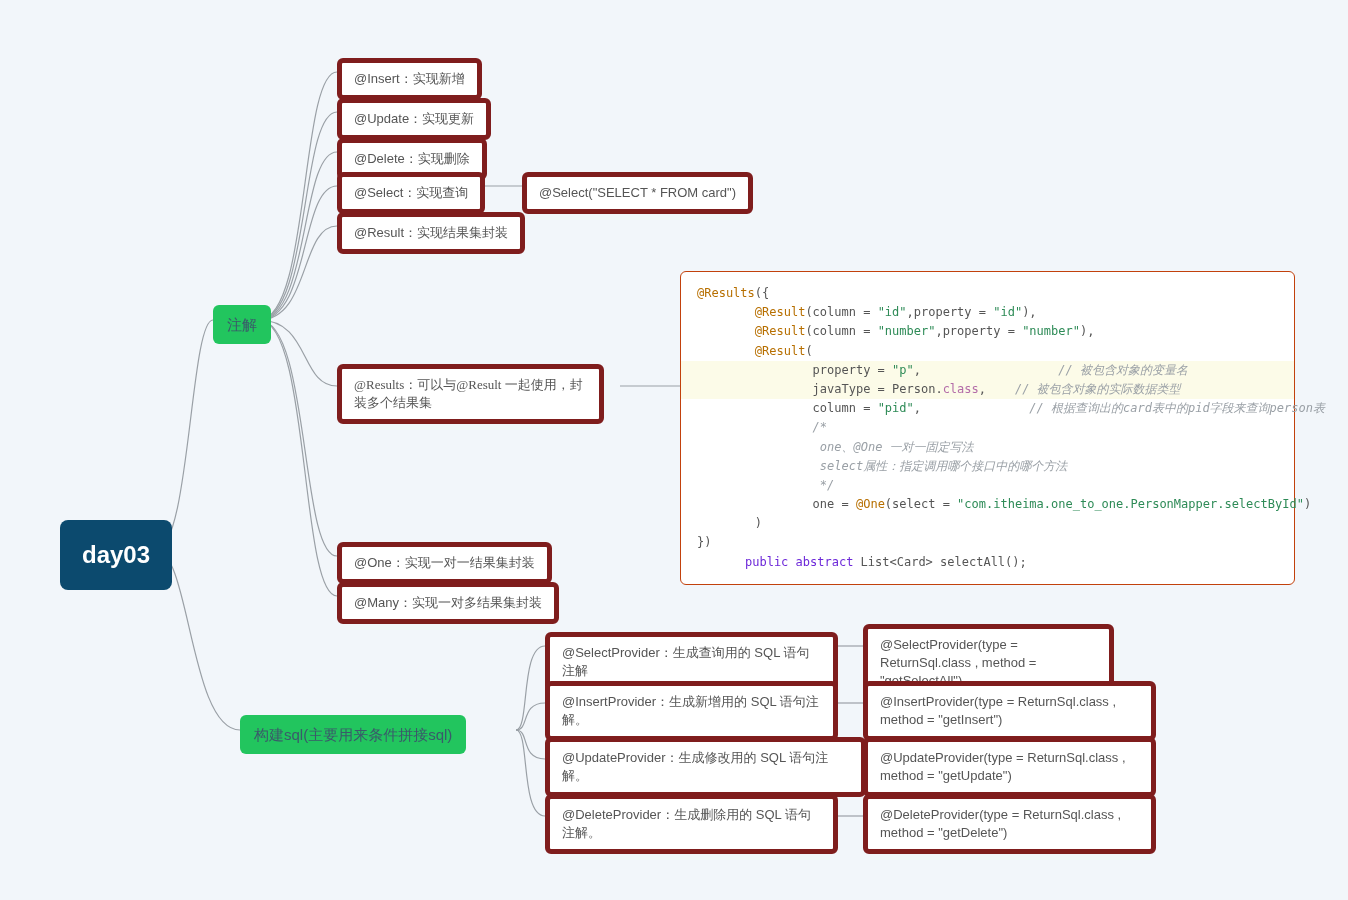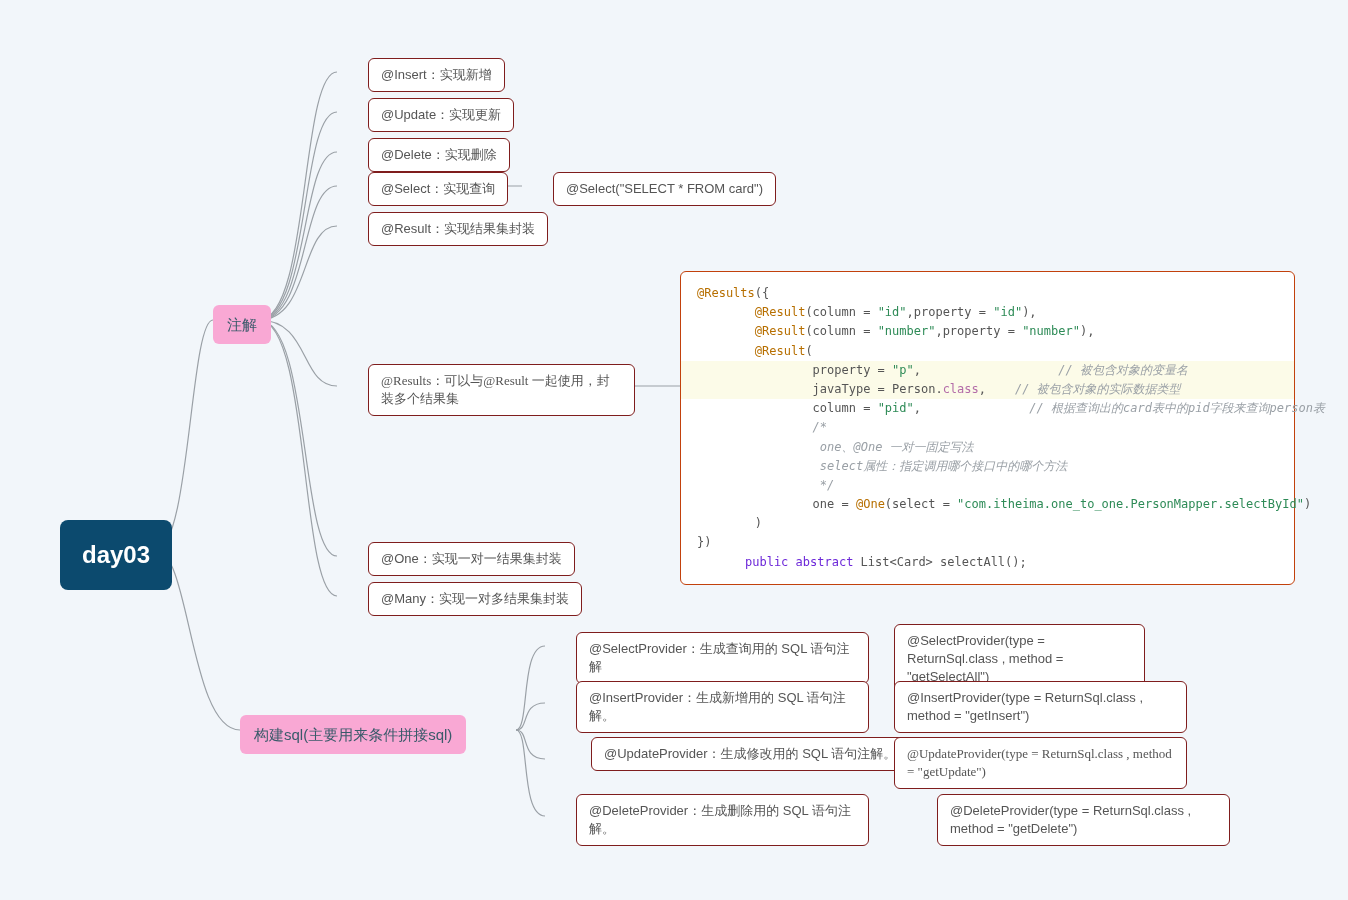--- a/index.html
+++ b/index.html
@@ -22,30 +22,29 @@
   }
   .root {
     background: #0c4a6e;
     color: #fff;
     font-size: 24px;
     font-weight: 600;
     padding: 18px 22px;
     border-radius: 8px;
   }
   .branch {
-    background: #f9a8d4;
+    background: #22c55e;
     color: #3a5a6a;
     font-size: 15px;
     padding: 9px 14px;
   }
   .leaf {
     background: #fff;
-    border: 1px solid #7f1d1d;
+    border: 5px solid #7f1d1d;
     color: #555;
-    margin-left: 31px;
   }
   .code-box {
     position: absolute;
     background: #fff;
     border: 1px solid #c2410c;
     border-radius: 6px;
     padding: 12px 16px;
     font-family: "Consolas", "Menlo", monospace;
     font-size: 12px;
     line-height: 1.6;
@@ -136,17 +135,17 @@
 </div>
 
 <div class="node branch" style="left:240px; top:715px;">构建sql(主要用来条件拼接sql)</div>
 
 <div class="node leaf" style="left:545px; top:632px; width:293px;">@SelectProvider：生成查询用的 SQL 语句注解</div>
 <div class="node leaf" style="left:863px; top:624px; width:251px;"> @SelectProvider(type = ReturnSql.class , method = "getSelectAll")</div>
 
 <div class="node leaf" style="left:545px; top:681px; width:293px;">@InsertProvider：生成新增用的 SQL 语句注解。</div>
 <div class="node leaf" style="left:863px; top:681px; width:293px;"> @InsertProvider(type = ReturnSql.class , method = "getInsert")</div>
 
-<div class="node leaf" style="left:560px; top:737px; width:321px;">@UpdateProvider：生成修改用的 SQL 语句注解。</div>
-<div class="node leaf" style="left:863px; top:737px; width:293px;font-family:Liberation Serif, serif;"> @UpdateProvider(type = ReturnSql.class , method = "getUpdate")</div>
+<div class="node leaf" style="left:545px; top:737px; width:321px;">@UpdateProvider：生成修改用的 SQL 语句注解。</div>
+<div class="node leaf" style="left:863px; top:737px; width:293px;"> @UpdateProvider(type = ReturnSql.class , method = "getUpdate")</div>
 
 <div class="node leaf" style="left:545px; top:794px; width:293px;">@DeleteProvider：生成删除用的 SQL 语句注解。</div>
-<div class="node leaf" style="left:906px; top:794px; width:293px;"> @DeleteProvider(type = ReturnSql.class , method = "getDelete")</div>
+<div class="node leaf" style="left:863px; top:794px; width:293px;"> @DeleteProvider(type = ReturnSql.class , method = "getDelete")</div>
 
 </body></html>

